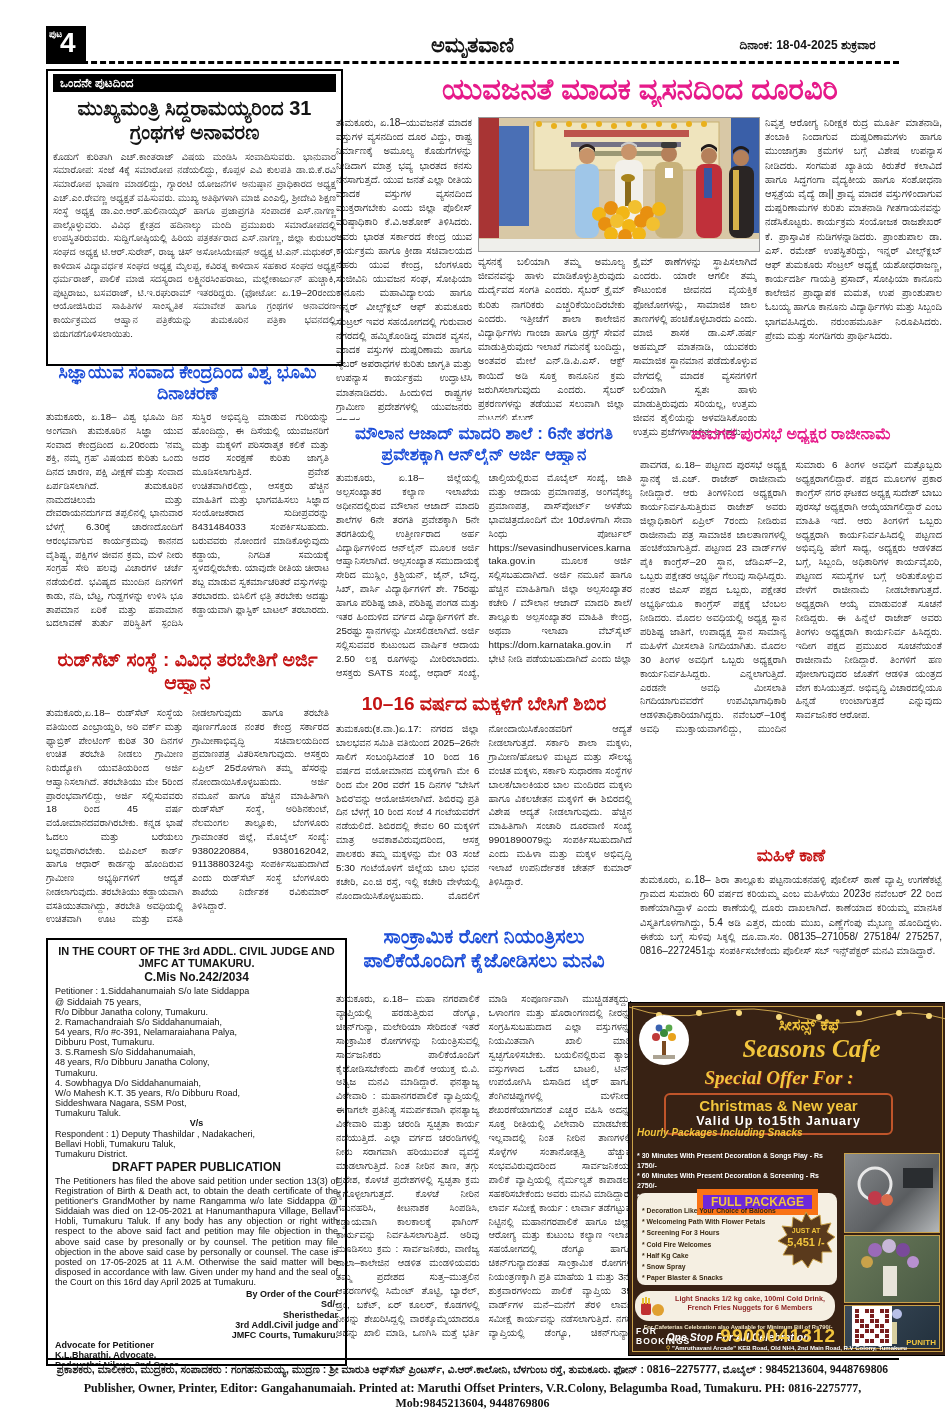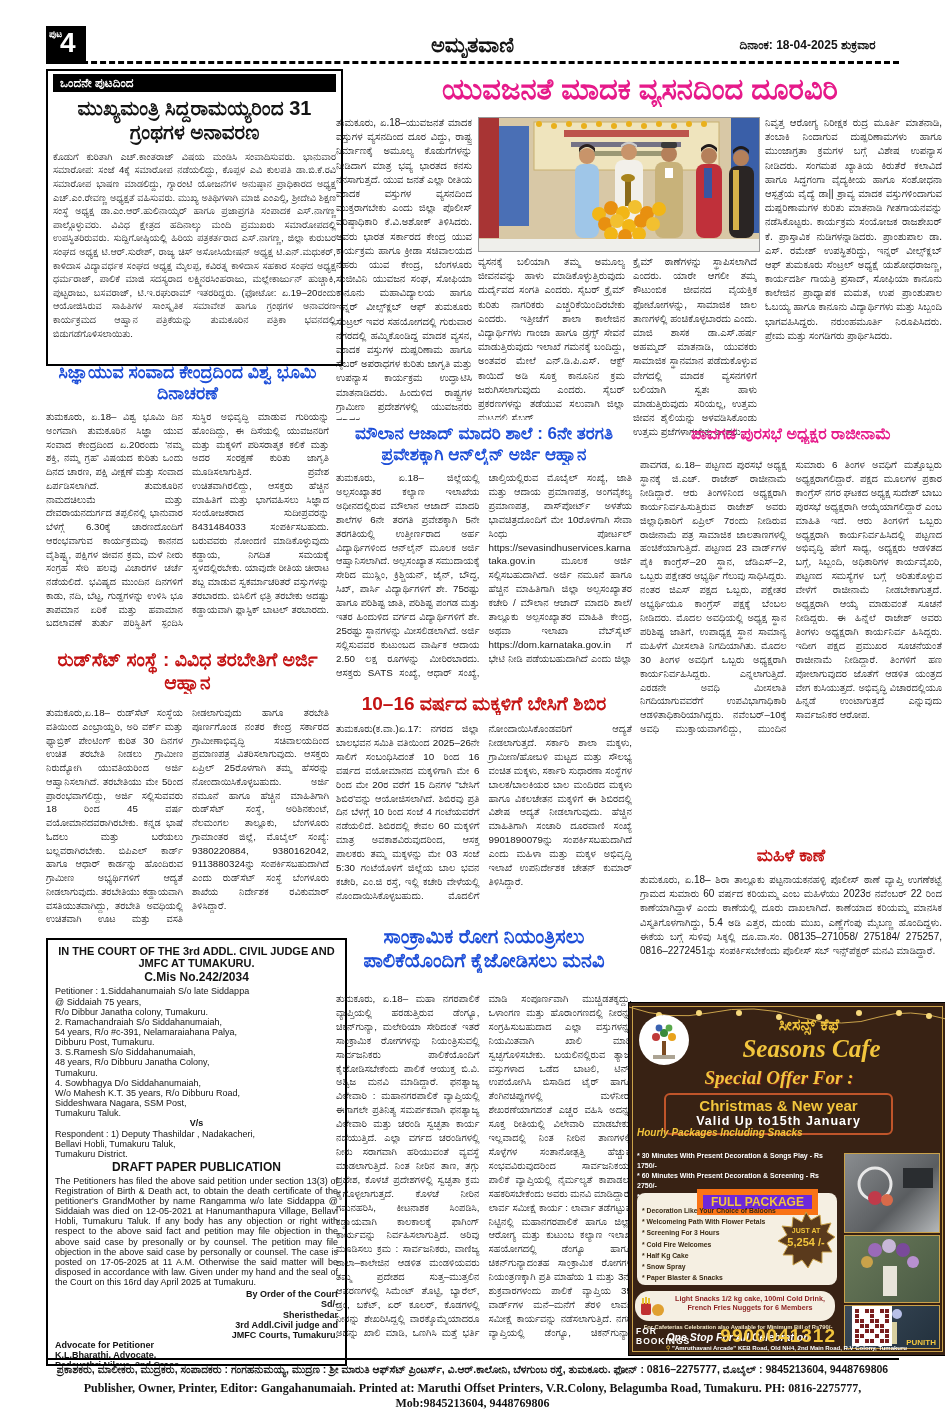--- a/index.html
+++ b/index.html
@@ -260,21 +260,21 @@
         <div>* Cold Fire Welcomes</div>
         <div>* Half Kg Cake</div>
         <div>* Snow Spray</div>
         <div>* Paper Blaster &amp; Snacks</div>
       </div>
       <div style="position:absolute;right:2px;top:18px;width:58px;height:58px;">
         <svg width="58" height="58" viewBox="0 0 58 58">
           <polygon points="29,1 34,9 43,4 44,14 54,12 50,21 58,26 50,32 55,41 45,41 45,52 36,48 31,57 25,49 16,54 16,44 6,44 11,35 1,30 10,24 5,15 15,16 16,6 25,11" fill="#5a3a1c" stroke="#caa24a" stroke-width="1"></polygon>
         </svg>
         <div class="gold" style="position:absolute;top:16px;width:100%;text-align:center;font-size:7px;font-weight:bold;">JUST AT</div>
-        <div class="gold" style="position:absolute;top:25px;width:100%;text-align:center;font-size:11px;font-weight:bold;">5,254 /-</div>
+        <div class="gold" style="position:absolute;top:25px;width:100%;text-align:center;font-size:11px;font-weight:bold;">5,451 /-</div>
       </div>
     </div>
 
     <div class="abs" style="left:6px;top:288px;width:200px;height:30px;background:#f5efe2;border-radius:14px;">
       <svg class="abs" style="left:4px;top:4px;" width="26" height="22" viewBox="0 0 26 22">
         <rect x="2" y="8" width="10" height="12" rx="2" fill="#c03030"></rect>
           <rect x="3" y="3" width="2" height="6" fill="#e8c030"></rect>
           <rect x="6" y="2" width="2" height="7" fill="#e8c030"></rect>
           <rect x="9" y="3" width="2" height="6" fill="#e8c030"></rect>
         <circle cx="19" cy="15" r="6" fill="#e0a030"></circle>

